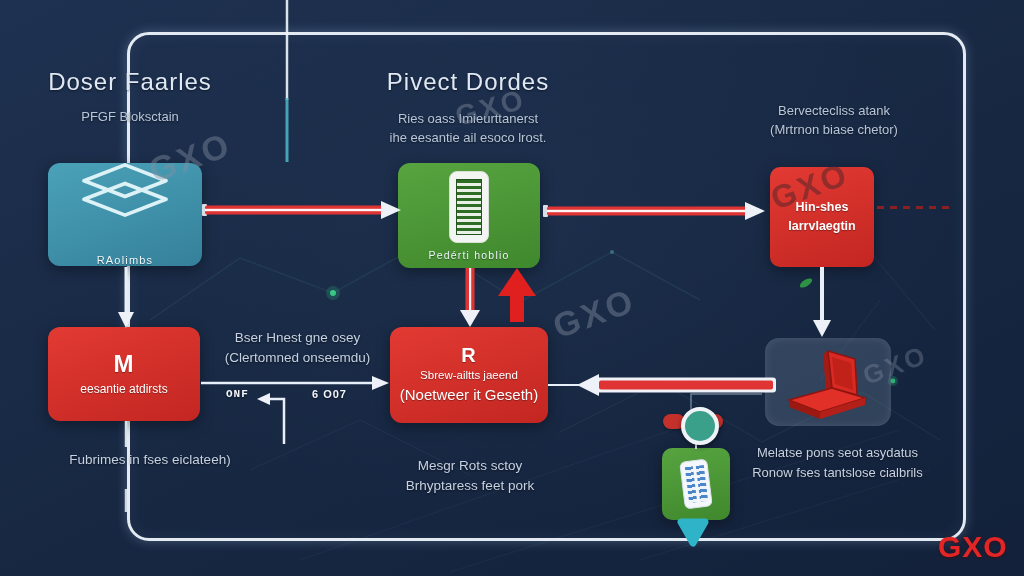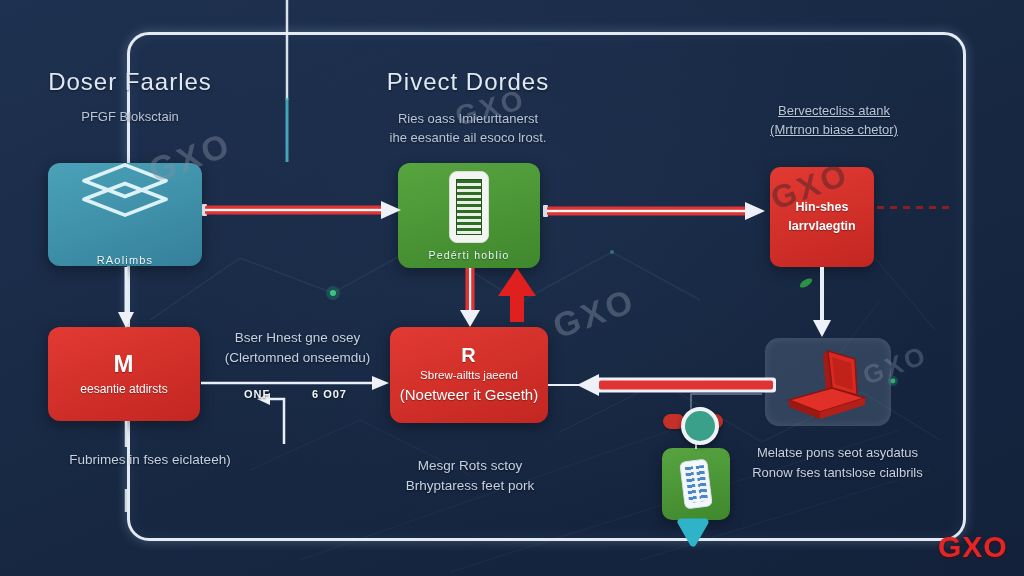--- a/index.html
+++ b/index.html
@@ -158,21 +158,21 @@
 
   <div class="abs ttl" style="left:25px;top:68px;width:210px;">Doser Faarles</div>
   <div class="abs sub" style="left:25px;top:108px;width:210px;">PFGF Bloksctain</div>
 
   <div class="abs ttl" style="left:348px;top:68px;width:240px;">Pivect Dordes</div>
   <div class="abs sub" style="left:328px;top:110px;width:280px;">
     <div>Ries oass Imieurttanerst</div>
     <div>ihe eesantie ail esoco lrost.</div>
   </div>
 
-  <div class="abs sub" style="left:718px;top:102px;width:232px;text-decoration:underline;">
+  <div class="abs sub" style="left:718px;top:102px;width:232px;">
     <div>Bervectecliss atank</div>
     <div>(Mrtrnon biase chetor)</div>
   </div>
 
   <div class="abs node node-teal" style="left:48px;top:163px;width:154px;height:103px;">
     <svg width="104" height="58" viewBox="0 0 104 58" style="position:static">
       <polygon points="52,2 96,19 52,36 8,19" fill="none" stroke="#ddf2f7" stroke-width="4" stroke-linejoin="round"></polygon>
       <polygon points="52,22 96,39 52,56 8,39" fill="none" stroke="#ddf2f7" stroke-width="4" stroke-linejoin="round"></polygon>
     </svg>
     <div class="node-label">RAolimbs</div>
@@ -220,21 +220,21 @@
     <div class="mini-srv">
       <div class="mini-col"></div>
       <div class="mini-col"></div>
     </div>
   </div>
 
   <div class="abs cap" style="left:200px;top:328px;width:195px;">
     <div>Bser Hnest gne osey</div>
     <div>(Clertomned onseemdu)</div>
   </div>
-  <div class="abs tag" style="left:244px;top:388px;">ONF</div>
+  <div class="abs tag" style="left:226px;top:388px;font-family:Liberation Mono, monospace;">ONF</div>
   <div class="abs tag" style="left:312px;top:388px;">6 O07</div>
 
   <div class="abs cap" style="left:30px;top:450px;width:240px;">
     <div>Fubrimes in fses eiclateeh)</div>
   </div>
 
   <div class="abs cap" style="left:360px;top:456px;width:220px;">
     <div>Mesgr Rots sctoy</div>
     <div>Brhyptaress feet pork</div>
   </div>

